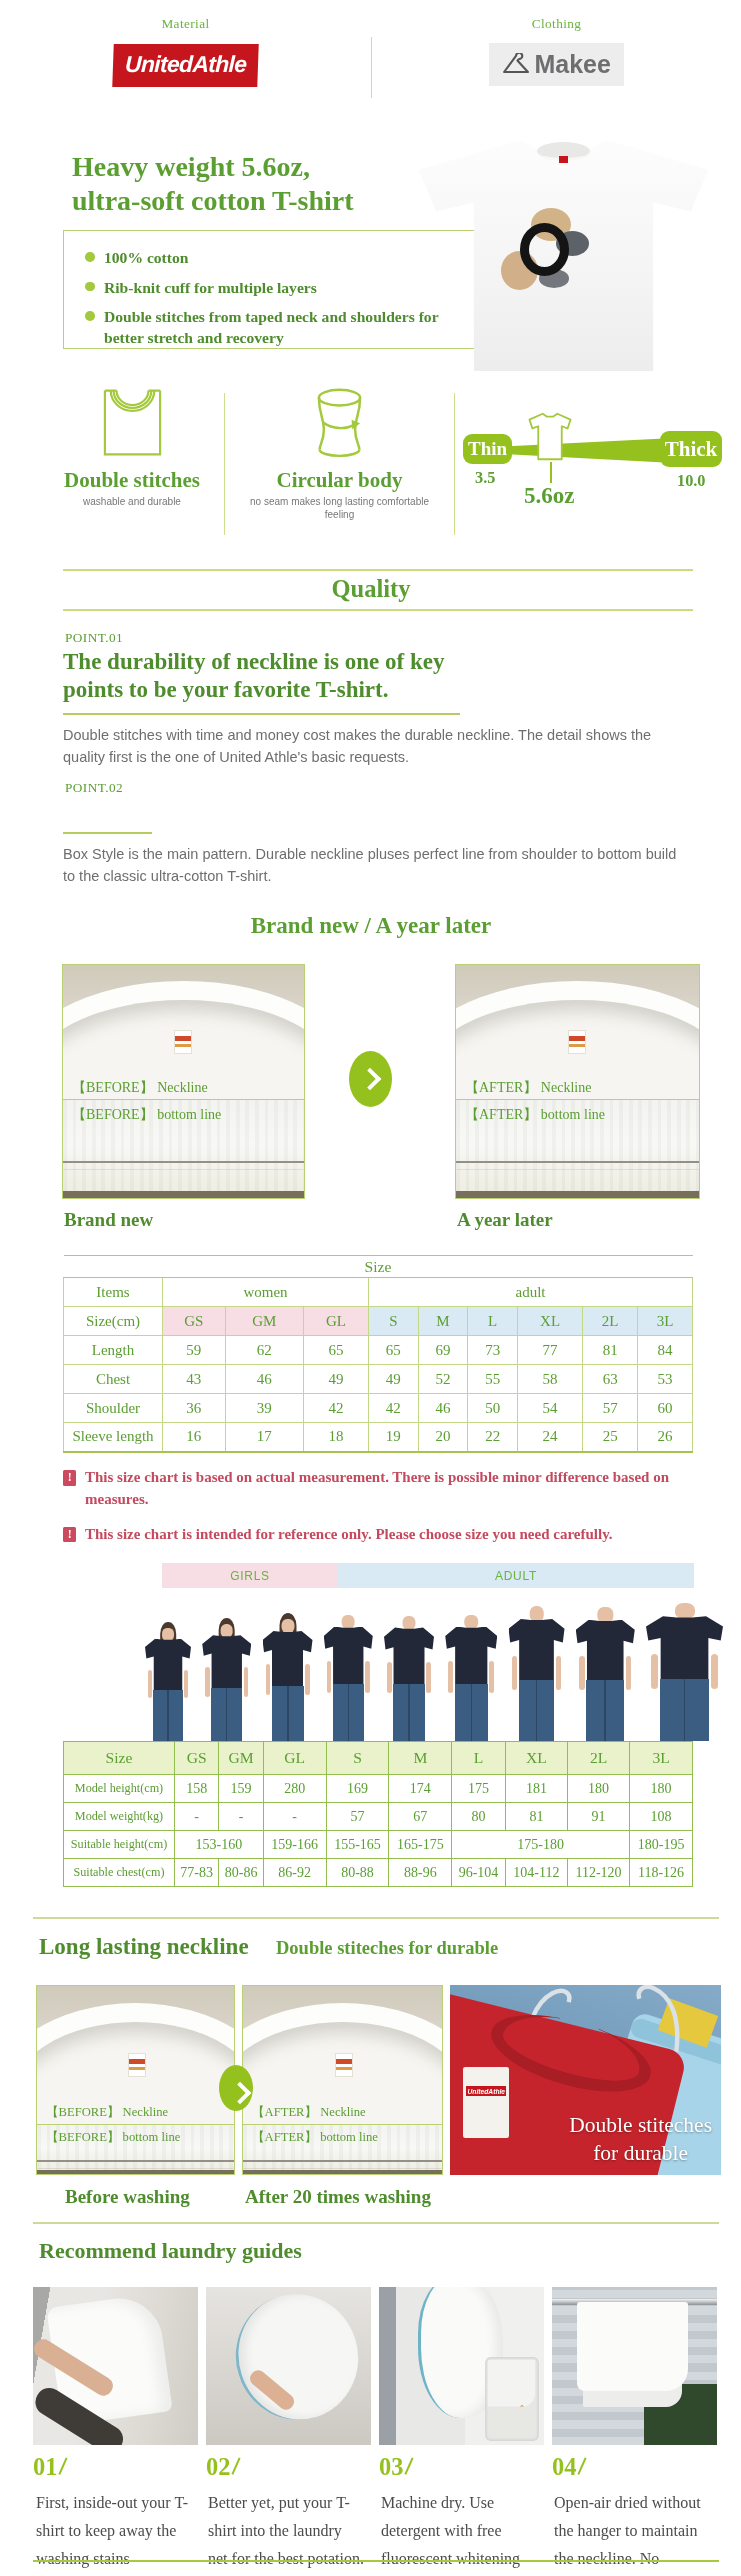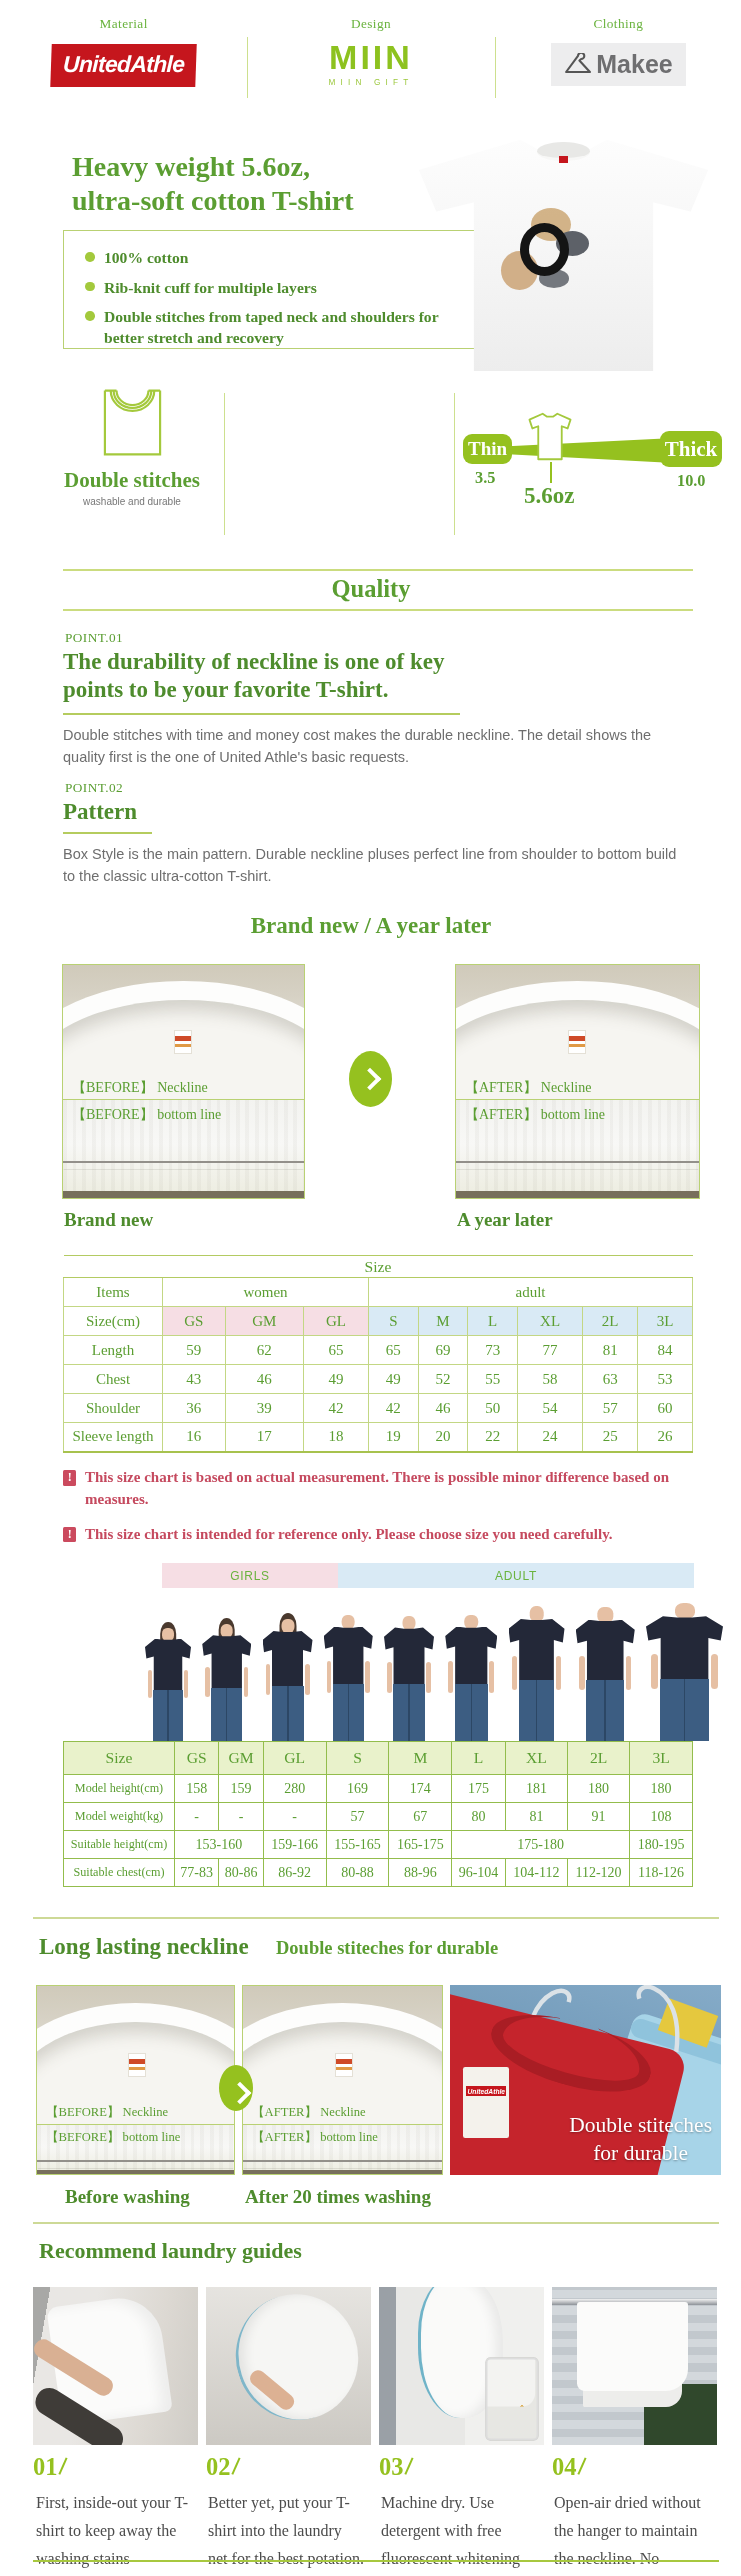--- a/index.html
+++ b/index.html
@@ -192,27 +192,20 @@
 <body>
 
 <div class="page">
 
   <div class="abs brand-header">
     <div class="bh-col">
       <div class="bh-label">Material</div>
       <div class="logo-ua">UnitedAthle</div>
     </div>
     <div class="bh-col">
-      <div class="bh-label">Design</div>
-      <div class="logo-miin">
-        <div class="big">MIIN</div>
-        <div class="sub">MIIN GIFT</div>
-      </div>
-    </div>
-    <div class="bh-col">
       <div class="bh-label">Clothing</div>
       <div class="logo-makee">
         <svg width="28" height="24" viewBox="0 0 40 32">
           <path d="M20 3 a4.5 4.5 0 1 1 4.5 4.5 L22 9.5 L37 26 H3 Z" fill="none" stroke="#555" stroke-width="3" stroke-linejoin="round"></path>
         </svg>
         <span>Makee</span>
       </div>
     </div>
   </div>
 
@@ -250,20 +243,34 @@
           <path d="M4 4 H20 M64 4 H80 M4 4 V92 H80 V4"></path>
           <path d="M20 4 a22 20 0 0 0 44 0"></path>
           <path d="M16 4 a26 24 0 0 0 52 0"></path>
           <path d="M12 4 a30 28 0 0 0 60 0"></path>
         </g>
       </svg>
       <div class="ft-title">Double stitches</div>
       <div class="ft-sub">washable and durable</div>
     </div>
 
+    <div class="ft-col" style="left:234px; top:13.3px; width:211px;">
+      <svg width="67" height="71" viewBox="0 0 90 100">
+        <g fill="none" stroke="#a4c93c" stroke-width="3.5">
+          <ellipse cx="45" cy="15" rx="29" ry="11"></ellipse>
+          <path d="M16 15 C16 38 23 44 23 60 C23 76 17 81 17 88"></path>
+          <path d="M74 15 C74 38 67 44 67 60 C67 76 73 81 73 88"></path>
+          <path d="M17 88 a28 9 0 0 0 56 0"></path>
+          <path d="M22 50 C36 60 54 60 66 53"></path>
+        </g>
+        <path d="M62 46 L74 51 L63 60 Z" fill="#a4c93c"></path>
+      </svg>
+      <div class="ft-title">Circular body</div>
+      <div class="ft-sub">no seam makes long lasting comfortable feeling</div>
+    </div>
 
     <div class="scale">
       <div class="pill pill-thin">Thin</div>
       <div class="wedge"></div>
       <div class="pill pill-thick">Thick</div>
       <div class="scale-num" style="left:12px; top:50px;">3.5</div>
       <div class="scale-num" style="left:214px; top:53px;">10.0</div>
       <svg class="scale-shirt" width="44" height="49" viewBox="0 0 60 66">
         <path d="M20 2 L26 6 H34 L40 2 L58 10 L54 22 L46 19 V64 H14 V19 L6 22 L2 10 Z" fill="#fff" stroke="#a4c93c" stroke-width="2.5" stroke-linejoin="round"></path>
       </svg>
@@ -276,21 +283,20 @@
     <div class="q-line" style="top:13.3px"></div>
     <div class="q-title">Quality</div>
     <div class="q-line" style="top:53px"></div>
 
     <div class="pt-label" style="top:74px">POINT.01</div>
     <div class="pt-head" style="top:92px">The durability of neckline is one of key points to be your favorite T-shirt.</div>
     <div class="pt-under" style="top:157px; width:397px;"></div>
     <div class="q-body" style="top:169px">Double stitches with time and money cost makes the durable neckline. The detail shows the quality first is the one of United Athle's basic requests.</div>
 
     <div class="pt-label" style="top:224px">POINT.02</div>
-    <div class="pt-head" style="top:242px">Pattern</div>
     <div class="pt-under" style="top:276px; width:89px;"></div>
     <div class="q-body" style="top:288px">Box Style is the main pattern. Durable neckline pluses perfect line from shoulder to bottom build to the classic ultra-cotton T-shirt.</div>
   </div>
 
   <div class="abs comparison">
     <div class="cmp-head">Brand new / A year later</div>
 
     <div class="panel" style="left:62px; top:104px; width:243px; height:235px;">
       <div class="p-neck" style="height:136px;">
         <div class="p-collar"></div>

